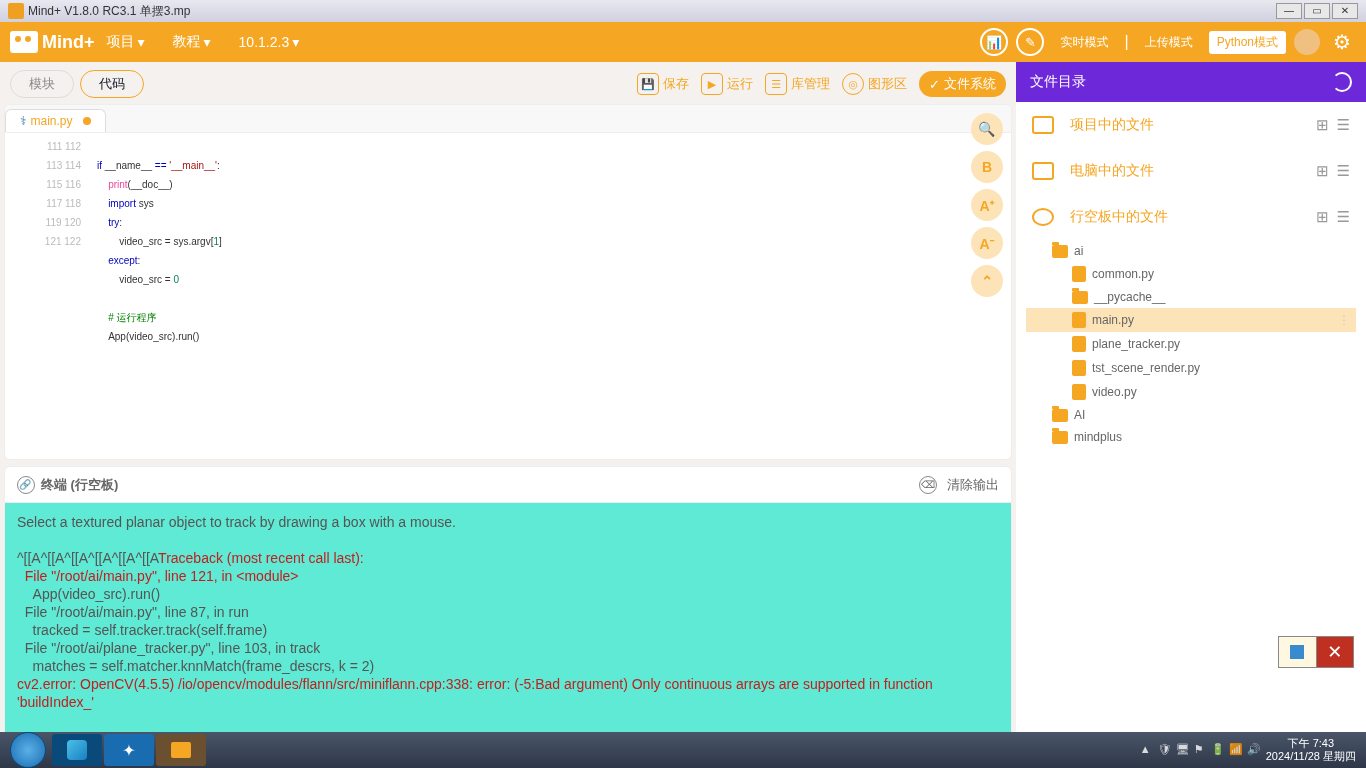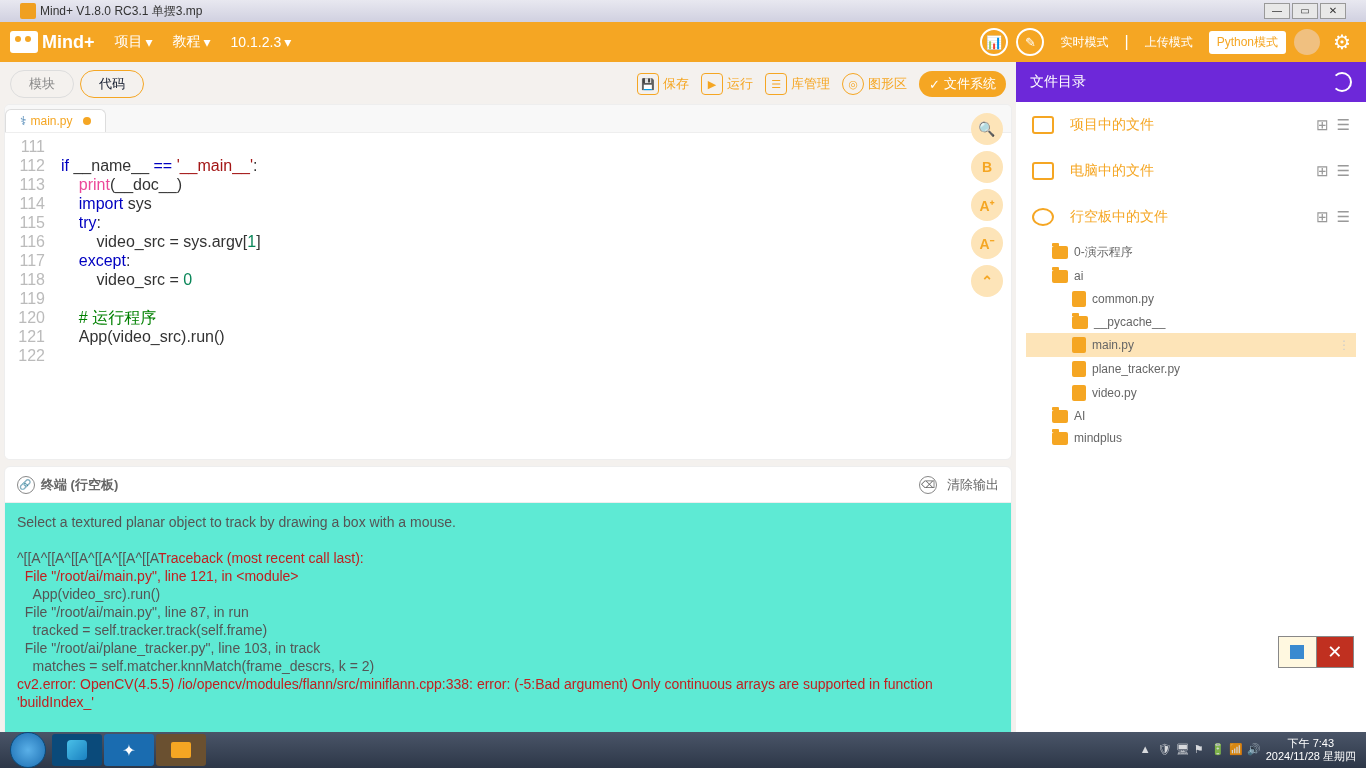--- a/index.html
+++ b/index.html
@@ -1,46 +1,46 @@
 <!DOCTYPE html>
 <html><head>
 <meta charset="utf-8">
 <style>
 * { margin: 0; padding: 0; box-sizing: border-box; font-family: "Microsoft YaHei", Arial, sans-serif; }
 body { width: 1366px; height: 768px; background: #8b7355; overflow: hidden; position: relative; }
-.titlebar { height: 22px; background: linear-gradient(#e8e8f0, #d0d0e0); display: flex; align-items: center; padding: 0 20px; font-size: 12px; color: #333; }
+.titlebar { height: 22px; background: linear-gradient(#e8e8f0, #d0d0e0); display: flex; align-items: center; padding: 0 8px; font-size: 12px; color: #333; }
 .titlebar .icon { width: 16px; height: 16px; background: #f0a020; margin-right: 4px; border-radius: 2px; }
 .titlebar .winbtns { margin-left: auto; display: flex; gap: 2px; }
 .titlebar .winbtn { width: 26px; height: 16px; border: 1px solid #999; background: #e8e8e8; font-size: 10px; text-align: center; line-height: 14px; }
 .topbar { height: 40px; background: #f5a623; display: flex; align-items: center; padding: 0 10px; color: #fff; }
 .topbar .logo { display: flex; align-items: center; font-weight: bold; font-size: 18px; }
 .topbar .logo-icon { width: 28px; height: 22px; background: #fff; border-radius: 3px; margin-right: 4px; position: relative; }
 .topbar .logo-icon::before { content: ''; position: absolute; width: 6px; height: 6px; background: #f5a623; border-radius: 50%; top: 5px; left: 5px; box-shadow: 10px 0 0 #f5a623; }
-.topbar .menu { display: flex; gap: 20px; margin-left: 20px; align-items: center; }
+.topbar .menu { display: flex; gap: 28px; margin-left: 12px; align-items: center; }
 .topbar .menu-item { font-size: 14px; cursor: pointer; display: flex; align-items: center; gap: 3px; }
 .topbar .right { margin-left: auto; display: flex; align-items: center; gap: 8px; }
 .topbar .rbtn { width: 28px; height: 28px; border: 2px solid #fff; border-radius: 50%; display: flex; align-items: center; justify-content: center; font-size: 13px; }
 .topbar .mode-btn { padding: 3px 8px; font-size: 12px; color: #fff; }
 .topbar .mode-btn.active { background: #fff; color: #f5a623; border-radius: 3px; }
 .topbar .avatar { width: 26px; height: 26px; background: #f0c080; border-radius: 50%; }
 .main { display: flex; height: 700px; }
 .left-panel { flex: 1; display: flex; flex-direction: column; padding: 4px; background: rgba(255,255,255,0.9); }
 .toolbar { height: 36px; display: flex; align-items: center; justify-content: space-between; padding: 0 6px; }
 .tabs { display: flex; gap: 6px; }
 .tab { padding: 4px 18px; border: 1px solid #ddd; border-radius: 16px; font-size: 13px; color: #888; cursor: pointer; }
 .tab.active { border-color: #f5a623; color: #0f172a; }
 .tool-right { display: flex; gap: 12px; align-items: center; }
 .tool-btn { display: flex; align-items: center; gap: 4px; color: #f5a623; font-size: 13px; cursor: pointer; }
 .tool-btn .ico { width: 22px; height: 22px; border: 1.5px solid #f5a623; border-radius: 4px; display: flex; align-items: center; justify-content: center; font-size: 11px; }
 .tool-btn.fill { background: #f5a623; color: #fff; padding: 4px 10px; border-radius: 14px; }
 .editor-area { flex: 1; display: flex; flex-direction: column; background: #fff; border: 1px solid #eee; border-radius: 6px; margin-top: 2px; overflow: hidden; position: relative; }
 .file-tabs { height: 28px; background: #f8f8f8; display: flex; align-items: flex-end; border-bottom: 1px solid #eee; }
 .file-tab { padding: 4px 14px; background: #fff; border: 1px solid #ddd; border-bottom: none; border-radius: 6px 6px 0 0; font-size: 12px; color: #f5a623; display: flex; align-items: center; gap: 4px; }
 .file-tab .dot { width: 8px; height: 8px; background: #f5a623; border-radius: 50%; margin-left: 6px; }
-.code { flex: 1; display: flex; font-family: Consolas, monospace; font-size: 16px; overflow: auto; }
+.code { flex: 1; display: flex; font-family: Consolas, monospace; font-size: 10px; overflow: auto; margin-left: 36px; }
 .gutter { width: 48px; text-align: right; padding: 4px 8px 4px 0; color: #bbb; background: #fff; user-select: none; line-height: 19px; }
 .code-body { flex: 1; padding: 4px 8px; line-height: 19px; white-space: pre; color: #333; }
 .kw { color: #0000c0; } .str { color: #a31515; } .fn { color: #ec4899; } .num { color: #098658; } .cmt { color: #008000; }
 .side-btns { position: absolute; right: 8px; top: 8px; display: flex; flex-direction: column; gap: 6px; }
 .side-btn { width: 32px; height: 32px; background: #fde4b8; border-radius: 50%; color: #f5a623; display: flex; align-items: center; justify-content: center; font-size: 14px; font-weight: bold; }
 .terminal-area { height: 292px; background: #fff; border: 1px solid #eee; border-radius: 6px; margin-top: 6px; display: flex; flex-direction: column; }
 .term-head { height: 36px; display: flex; align-items: center; padding: 0 12px; border-bottom: 1px solid #eee; font-size: 13px; color: #666; }
 .term-head .link-icon { width: 18px; height: 18px; border: 1.5px solid #888; border-radius: 50%; margin-right: 6px; display: flex; align-items: center; justify-content: center; font-size: 10px; }
 .term-head .clear { margin-left: auto; display: flex; align-items: center; gap: 4px; cursor: pointer; }
 .term-body { flex: 1; padding: 10px 12px; font-family: Consolas, monospace; font-size: 14px; line-height: 18px; color: #555; white-space: pre-wrap; overflow: auto; background: #5eead4; }
@@ -226,42 +226,42 @@
       <div class="sicon" style="border-radius:50%"></div>
       <span>行空板中的文件</span>
       <div class="acts">
           <span>⊞</span>
           <span>☰</span>
         </div>
     </div>
     <div class="file-tree">
       <div class="tree-item indent1">
           <span class="folder-ico"></span>
-          <span>0-演示程序</span>
-        </div>
-      <div class="tree-item indent1">
-          <span class="folder-ico"></span>
           <span>ai</span>
         </div>
       <div class="tree-item indent2">
           <span class="file-ico"></span>
           <span>common.py</span>
         </div>
       <div class="tree-item indent2">
           <span class="folder-ico"></span>
           <span>__pycache__</span>
         </div>
       <div class="tree-item indent2 sel">
           <span class="file-ico"></span>
           <span>main.py</span>
           <span class="more">⋮</span>
         </div>
       <div class="tree-item indent2">
           <span class="file-ico"></span>
           <span>plane_tracker.py</span>
+        </div>
+      <div class="tree-item indent2">
+          <span class="file-ico"></span>
+          <span>tst_scene_render.py</span>
         </div>
       <div class="tree-item indent2">
           <span class="file-ico"></span>
           <span>video.py</span>
         </div>
       <div class="tree-item indent1">
           <span class="folder-ico"></span>
           <span>AI</span>
         </div>
       <div class="tree-item indent1">

